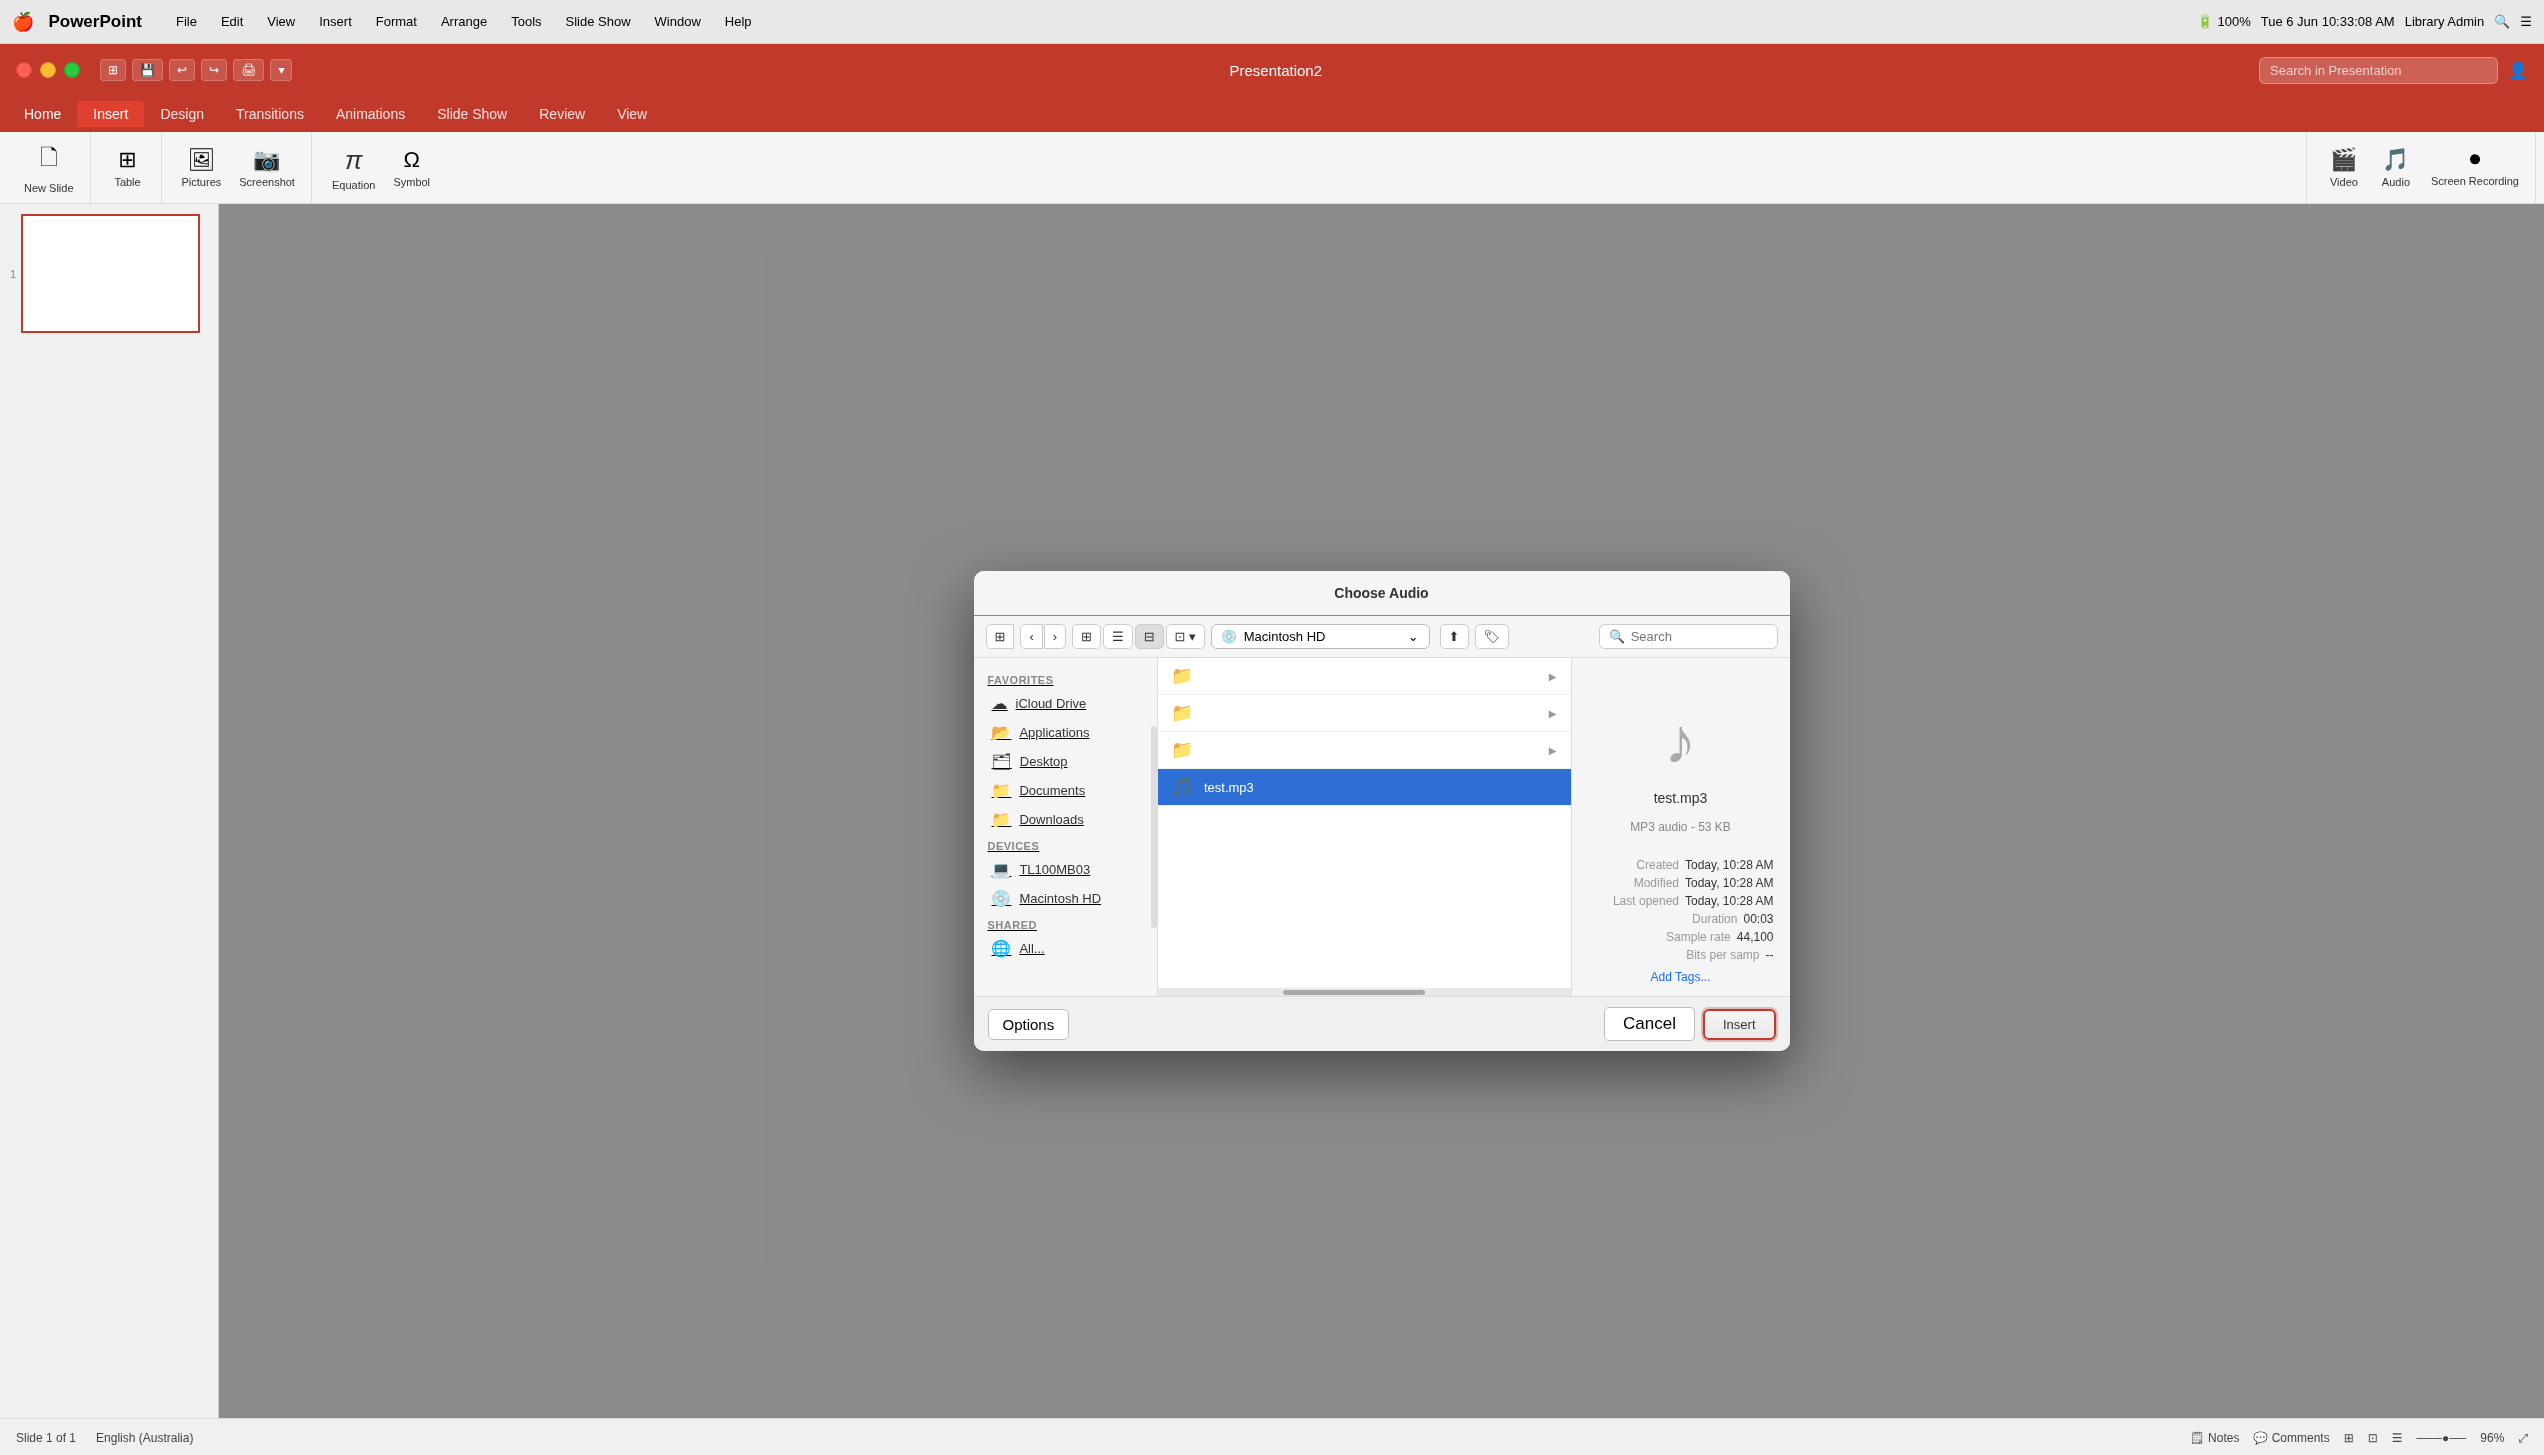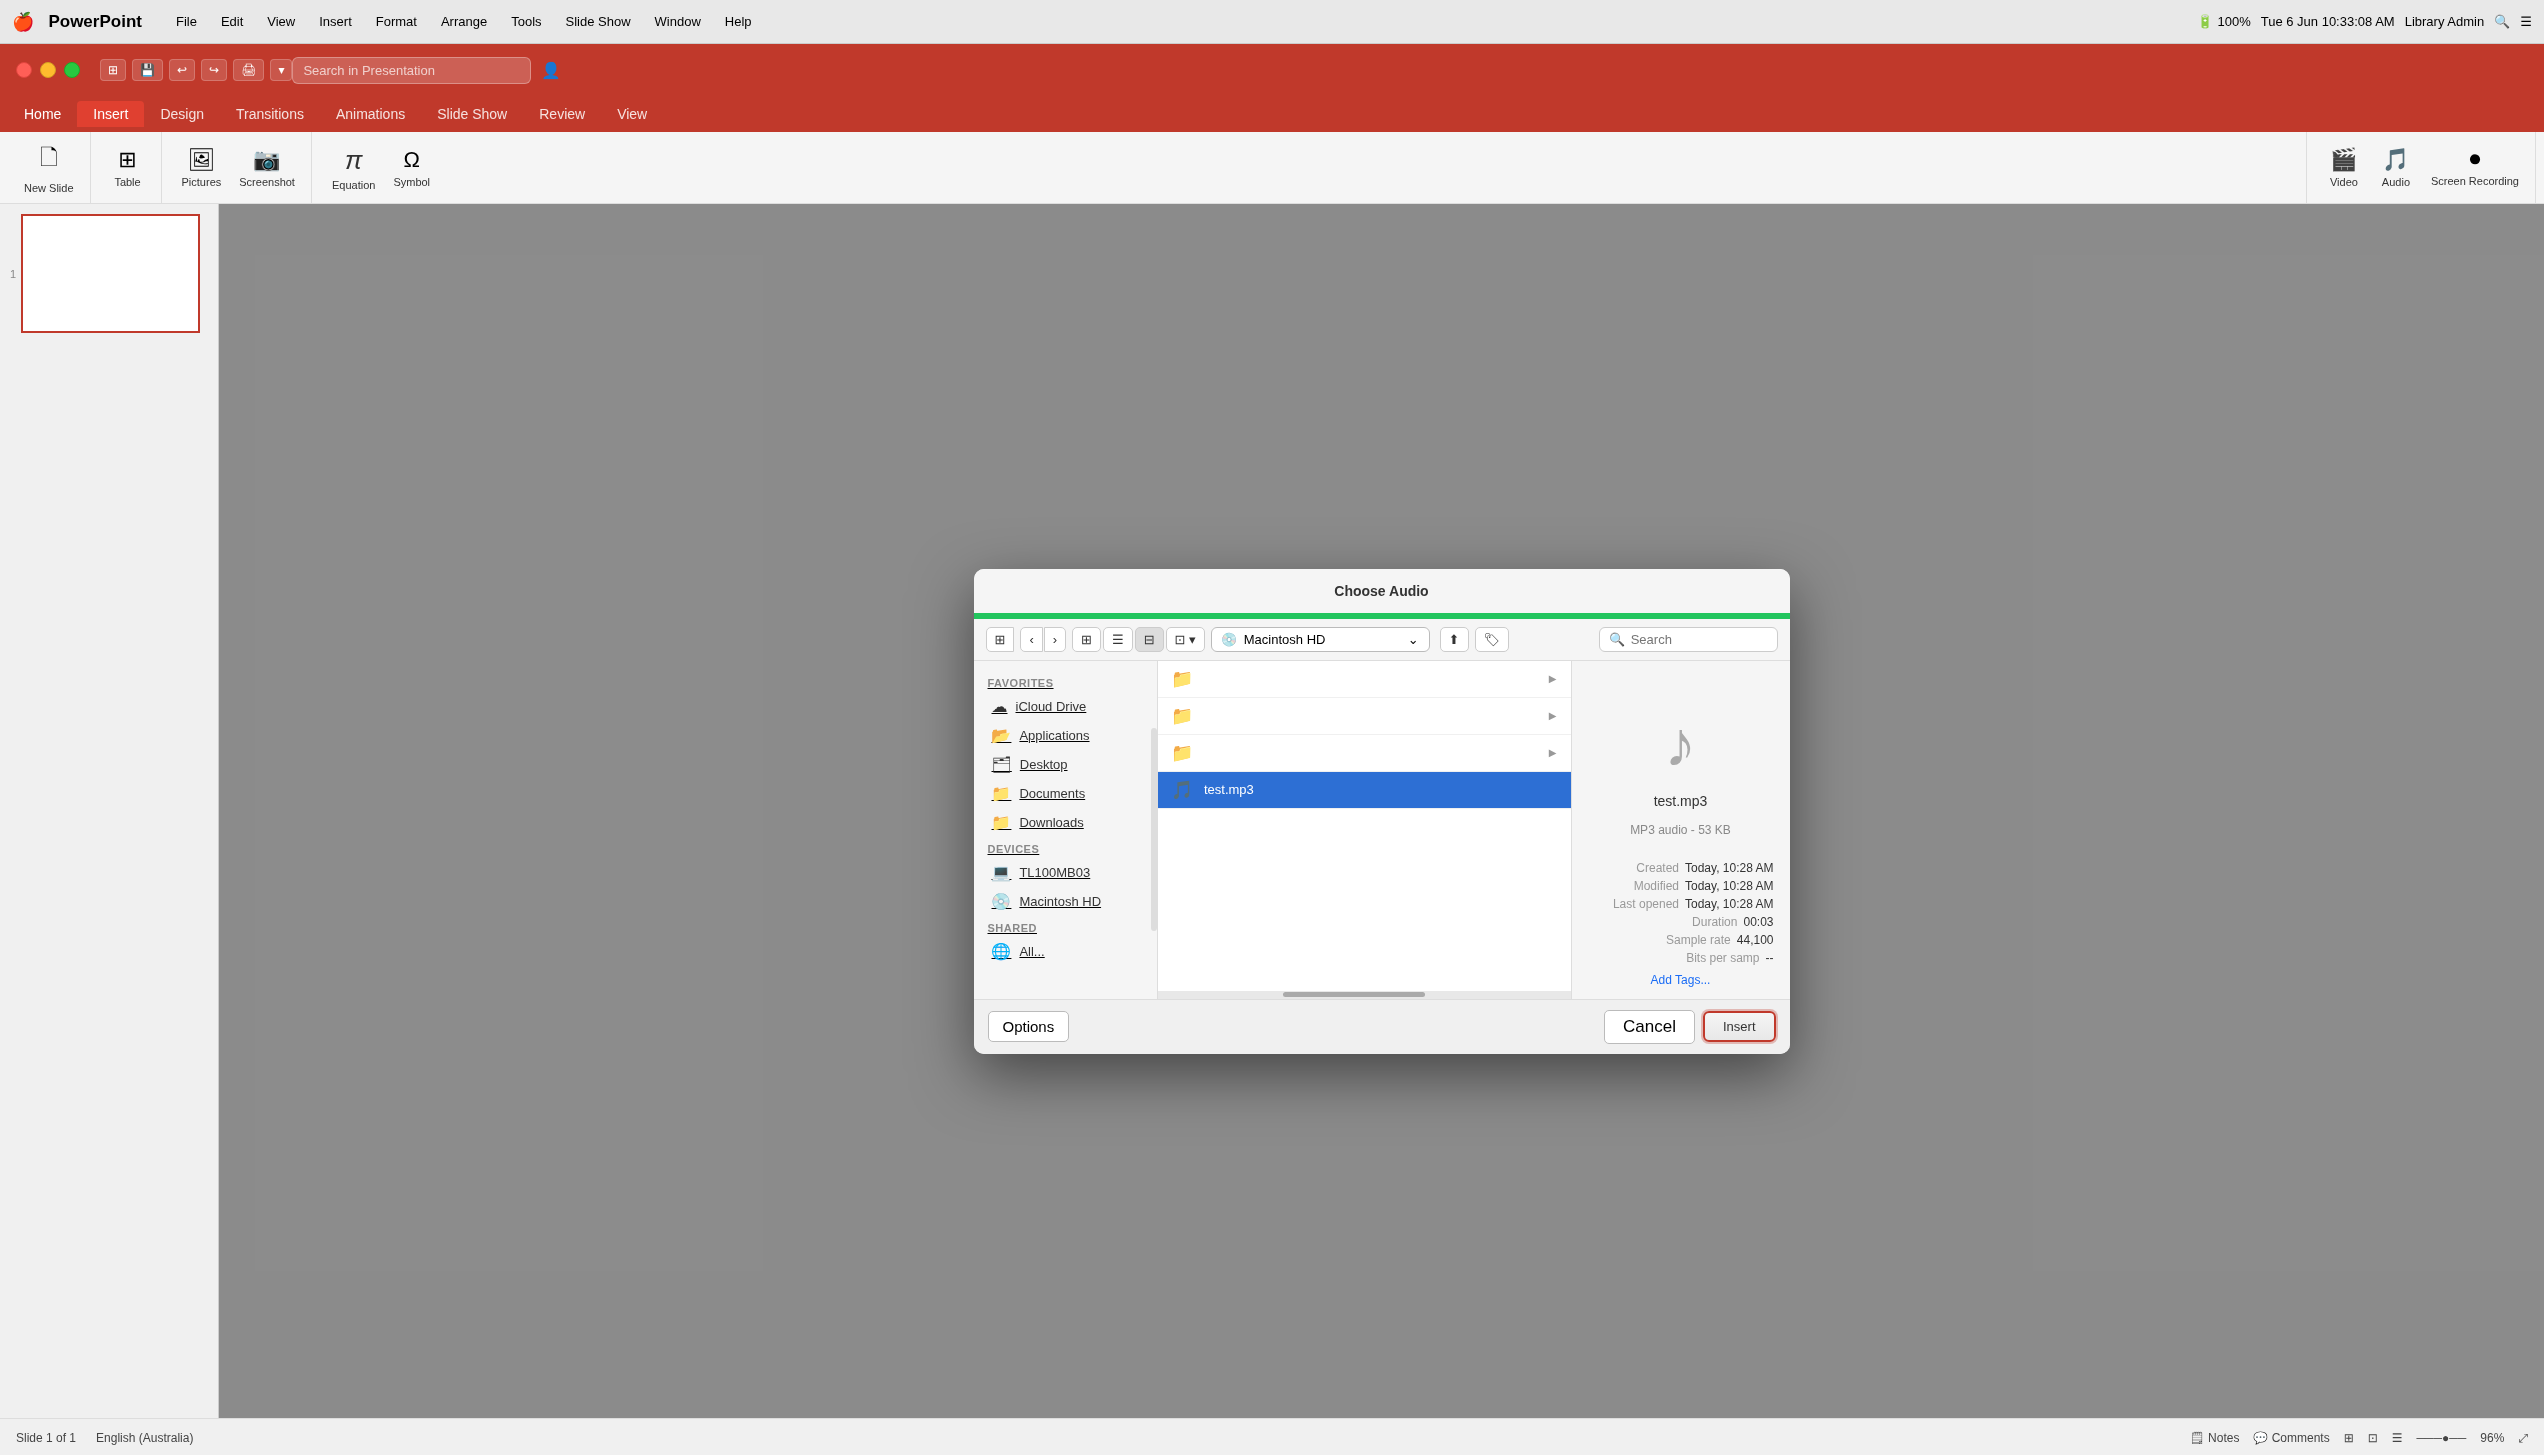--- a/index.html
+++ b/index.html
@@ -230,21 +230,21 @@
       border-radius: 10px;
       box-shadow: 0 20px 60px rgba(0,0,0,0.5);
       width: 816px;
       overflow: hidden;
     }
     .dialog-title {
       text-align: center;
       font-size: 14px;
       font-weight: 600;
       padding: 14px;
-      border-bottom: 6px solid #22c55e;
+      border-bottom: 1px solid #22c55e;
       background: #f5f5f5;
       color: #333;
     }
     .dialog-toolbar {
       display: flex;
       align-items: center;
       padding: 8px 12px;
       background: #f5f5f5;
       border-bottom: 1px solid #ddd;
       gap: 6px;
@@ -487,20 +487,21 @@
     <div class="traffic-light tl-green"></div>
   </div>
   <div class="titlebar-controls">
     <button class="titlebar-icon-btn">⊞</button>
     <button class="titlebar-icon-btn">💾</button>
     <button class="titlebar-icon-btn">↩</button>
     <button class="titlebar-icon-btn">↪</button>
     <button class="titlebar-icon-btn">🖨</button>
     <button class="titlebar-icon-btn">▾</button>
   </div>
+  <div class="titlebar-title">Presentation2</div>
   <input class="titlebar-search" type="text" placeholder="Search in Presentation" style="">
   <span style="color:white; margin-left:10px; font-size:16px;">👤</span>
 </div>
 
 <div class="ribbon-tabs">
   <div class="ribbon-tab home">Home</div>
   <div class="ribbon-tab active">Insert</div>
   <div class="ribbon-tab">Design</div>
   <div class="ribbon-tab">Transitions</div>
   <div class="ribbon-tab">Animations</div>

